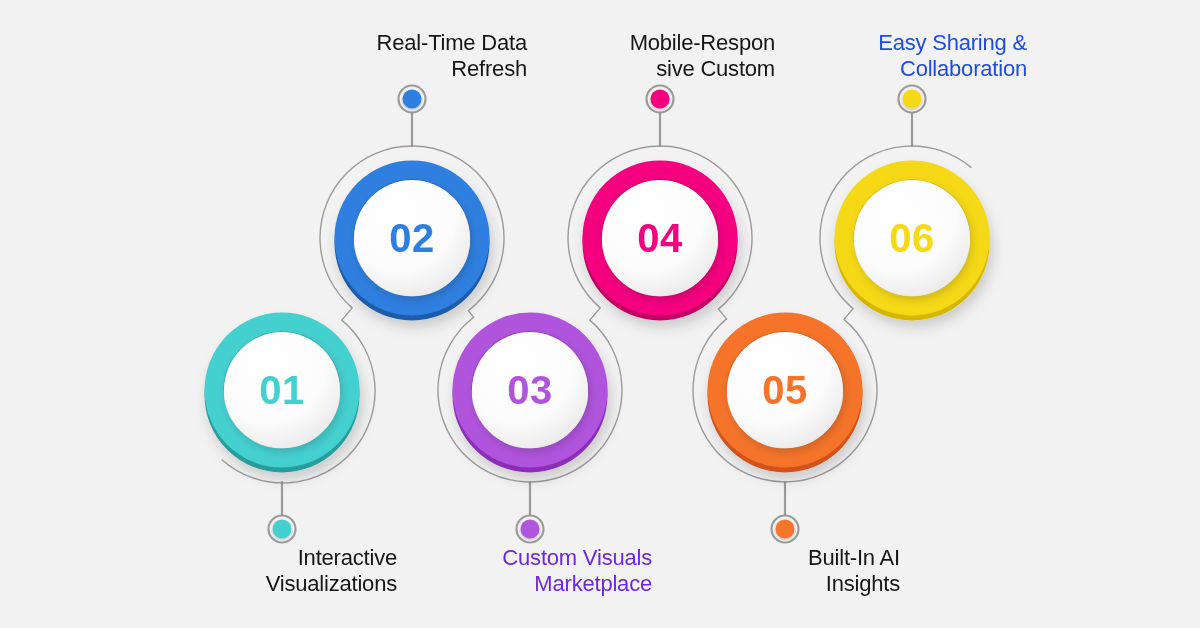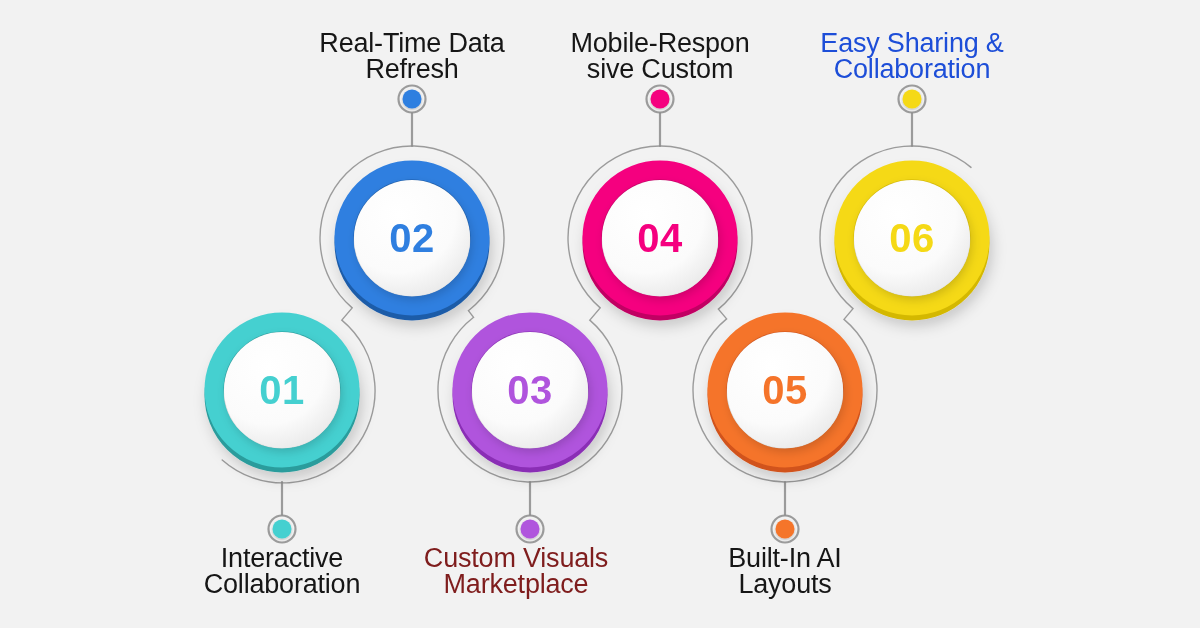--- a/index.html
+++ b/index.html
@@ -17,23 +17,23 @@
   }
   #scene {
     position: absolute;
     left: 0;
     top: 0;
     width: 1200px;
     height: 628px;
   }
   .step-label {
     position: absolute;
-    text-align: center;
+    text-align: right;
     font-family: "Liberation Sans", sans-serif;
-    font-size: 27px;
+    font-size: 22px;
     line-height: 26px;
     color: #161616;
     letter-spacing: -0.2px;
     width: 230px;
     white-space: pre-line;
   }
   .num-text {
     font-family: "Liberation Sans", sans-serif;
     font-weight: bold;
     font-size: 40px;
@@ -144,25 +144,25 @@
           <circle cx="785" cy="529" r="9.5" fill="#f5742a" filter="url(#dotShadow)"></circle>
         </g>
         <g>
           <circle cx="912" cy="99" r="13.5" fill="#f2f2f2" stroke="#8c8c8c" stroke-width="2.2" stroke-opacity="0.85"></circle>
           <circle cx="912" cy="99" r="9.5" fill="#f5d916" filter="url(#dotShadow)"></circle>
         </g>
       </g>
   </svg>
   <div id="labels-layer">
       <div class="step-label" style="left: 167px; top: 545px; color: rgb(22, 22, 22);">Interactive
-Collaboration</div>
+Visualizations</div>
       <div class="step-label" style="left: 297px; top: 30px; color: rgb(22, 22, 22);">Real-Time Data
 Refresh</div>
-      <div class="step-label" style="left: 401px; top: 545px; color: #7f1d1d;">Custom Visuals
+      <div class="step-label" style="left: 422px; top: 545px; color: #6d28d9;">Custom Visuals
 Marketplace</div>
       <div class="step-label" style="left: 545px; top: 30px; color: rgb(22, 22, 22);">Mobile-Respon
 sive Custom</div>
       <div class="step-label" style="left: 670px; top: 545px; color: rgb(22, 22, 22);">Built-In AI
-Layouts</div>
+Insights</div>
       <div class="step-label" style="left: 797px; top: 30px; color: #1d4ed8;">Easy Sharing &amp;
 Collaboration</div>
     </div>
 </div>
 
 </body></html>

